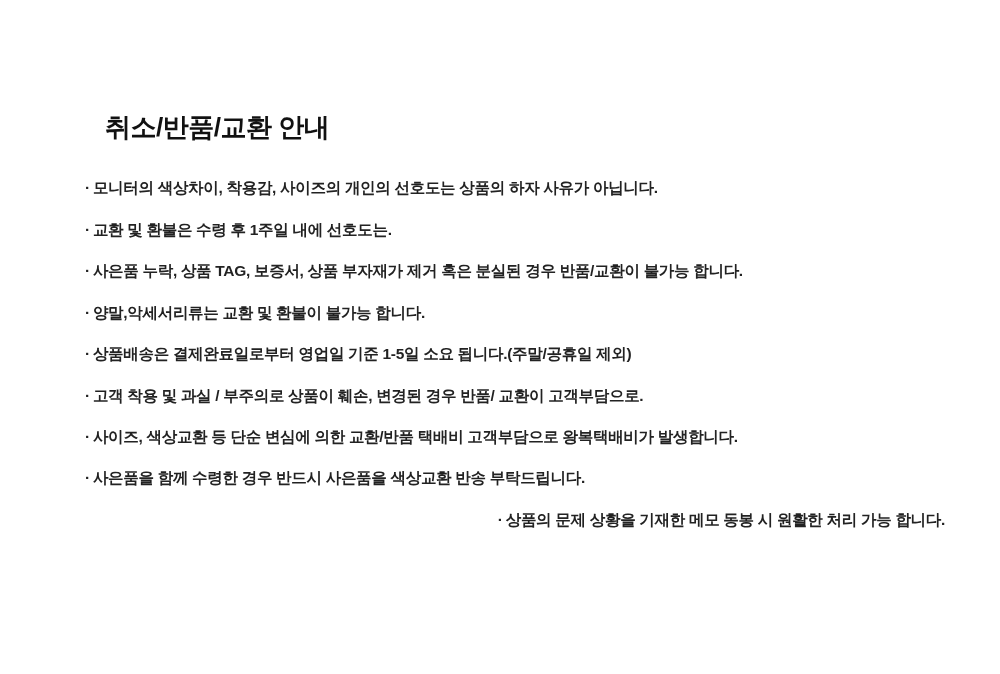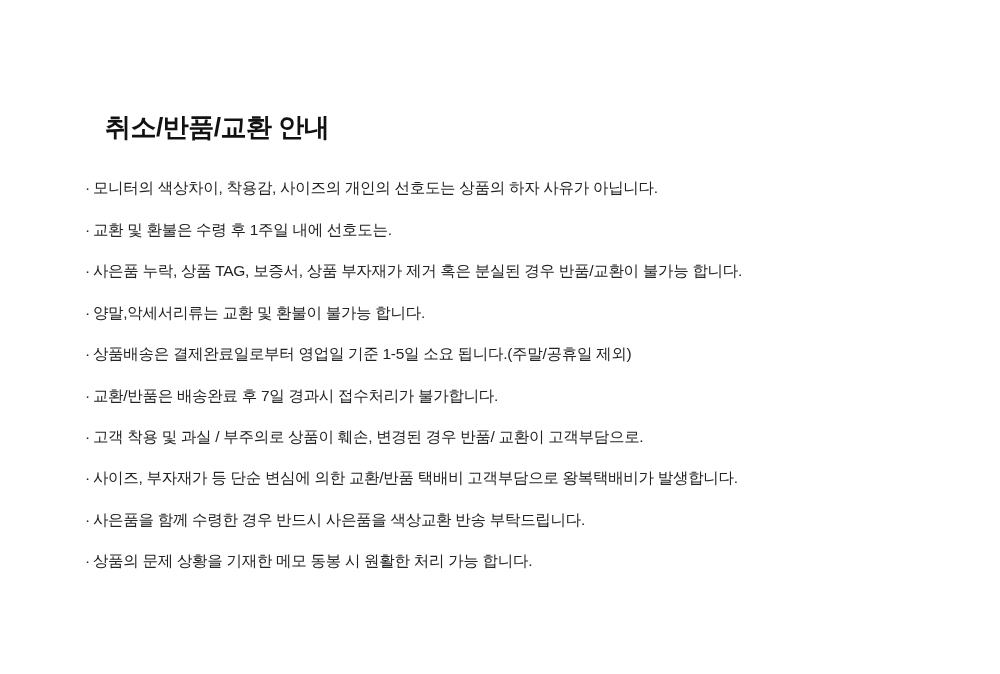--- a/index.html
+++ b/index.html
@@ -39,42 +39,43 @@
     margin: 0;
     padding: 0;
   }
   .notice-list li {
     font-size: 15.5px;
     line-height: 1.45;
     color: #222222;
     letter-spacing: -0.3px;
     margin-bottom: 19px;
     white-space: nowrap;
+    font-weight: bold;
   }
   .notice-list li:last-child {
     margin-bottom: 0;
+    text-align: right;
   }
   .bullet {
     display: inline-block;
     margin-right: 3px;
     color: #222222;
   }
 </style>
 </head>
 <body>
 
 <div class="page">
   <div class="notice-block">
     <h1 class="notice-title">취소/반품/교환 안내</h1>
     <ul class="notice-list">
       <li><span class="bullet">·</span><span>모니터의 색상차이, 착용감, 사이즈의 개인의 선호도는 상품의 하자 사유가 아닙니다.</span></li>
       <li><span class="bullet">·</span><span>교환 및 환불은 수령 후 1주일 내에 선호도는.</span></li>
       <li><span class="bullet">·</span><span>사은품 누락, 상품 TAG, 보증서, 상품 부자재가 제거 혹은 분실된 경우 반품/교환이 불가능 합니다.</span></li>
       <li><span class="bullet">·</span><span>양말,악세서리류는 교환 및 환불이 불가능 합니다.</span></li>
       <li><span class="bullet">·</span><span>상품배송은 결제완료일로부터 영업일 기준 1-5일 소요 됩니다.(주말/공휴일 제외)</span></li>
-      <li><span class="bullet">·</span><span>교환/반품은 배송완료 후 7일 경과시 접수처리가 불가합니다.</span></li>
       <li><span class="bullet">·</span><span>고객 착용 및 과실 / 부주의로 상품이 훼손, 변경된 경우 반품/ 교환이 고객부담으로.</span></li>
-      <li><span class="bullet">·</span><span>사이즈, 부자재가 등 단순 변심에 의한 교환/반품 택배비 고객부담으로 왕복택배비가 발생합니다.</span></li>
+      <li><span class="bullet">·</span><span>사이즈, 색상교환 등 단순 변심에 의한 교환/반품 택배비 고객부담으로 왕복택배비가 발생합니다.</span></li>
       <li><span class="bullet">·</span><span>사은품을 함께 수령한 경우 반드시 사은품을 색상교환 반송 부탁드립니다.</span></li>
       <li><span class="bullet">·</span><span>상품의 문제 상황을 기재한 메모 동봉 시 원활한 처리 가능 합니다.</span></li>
     </ul>
   </div>
 </div>
 
 </body></html>

